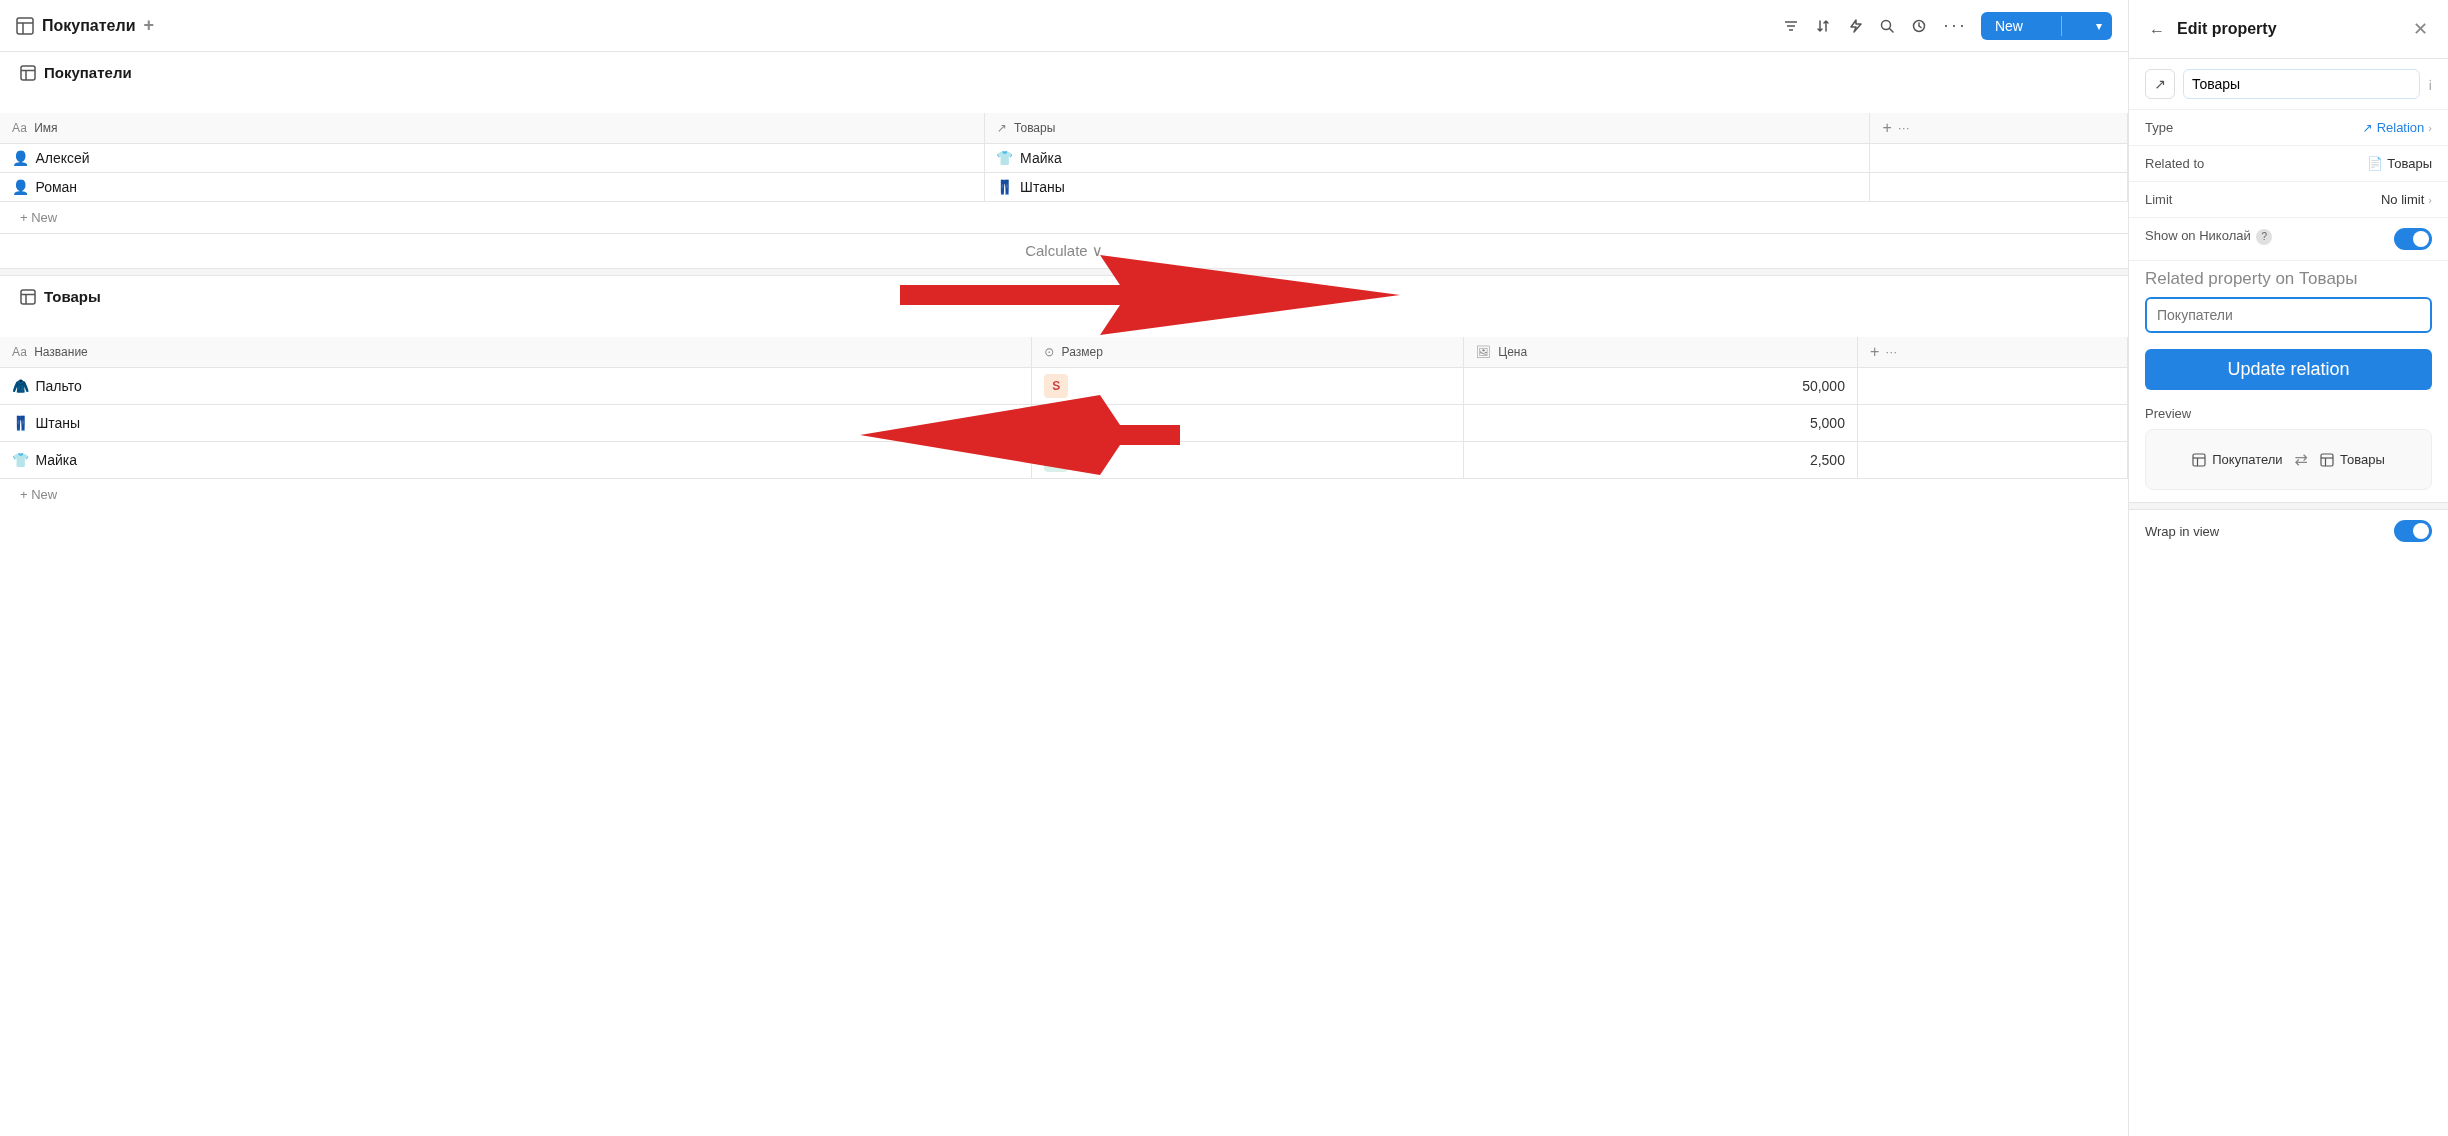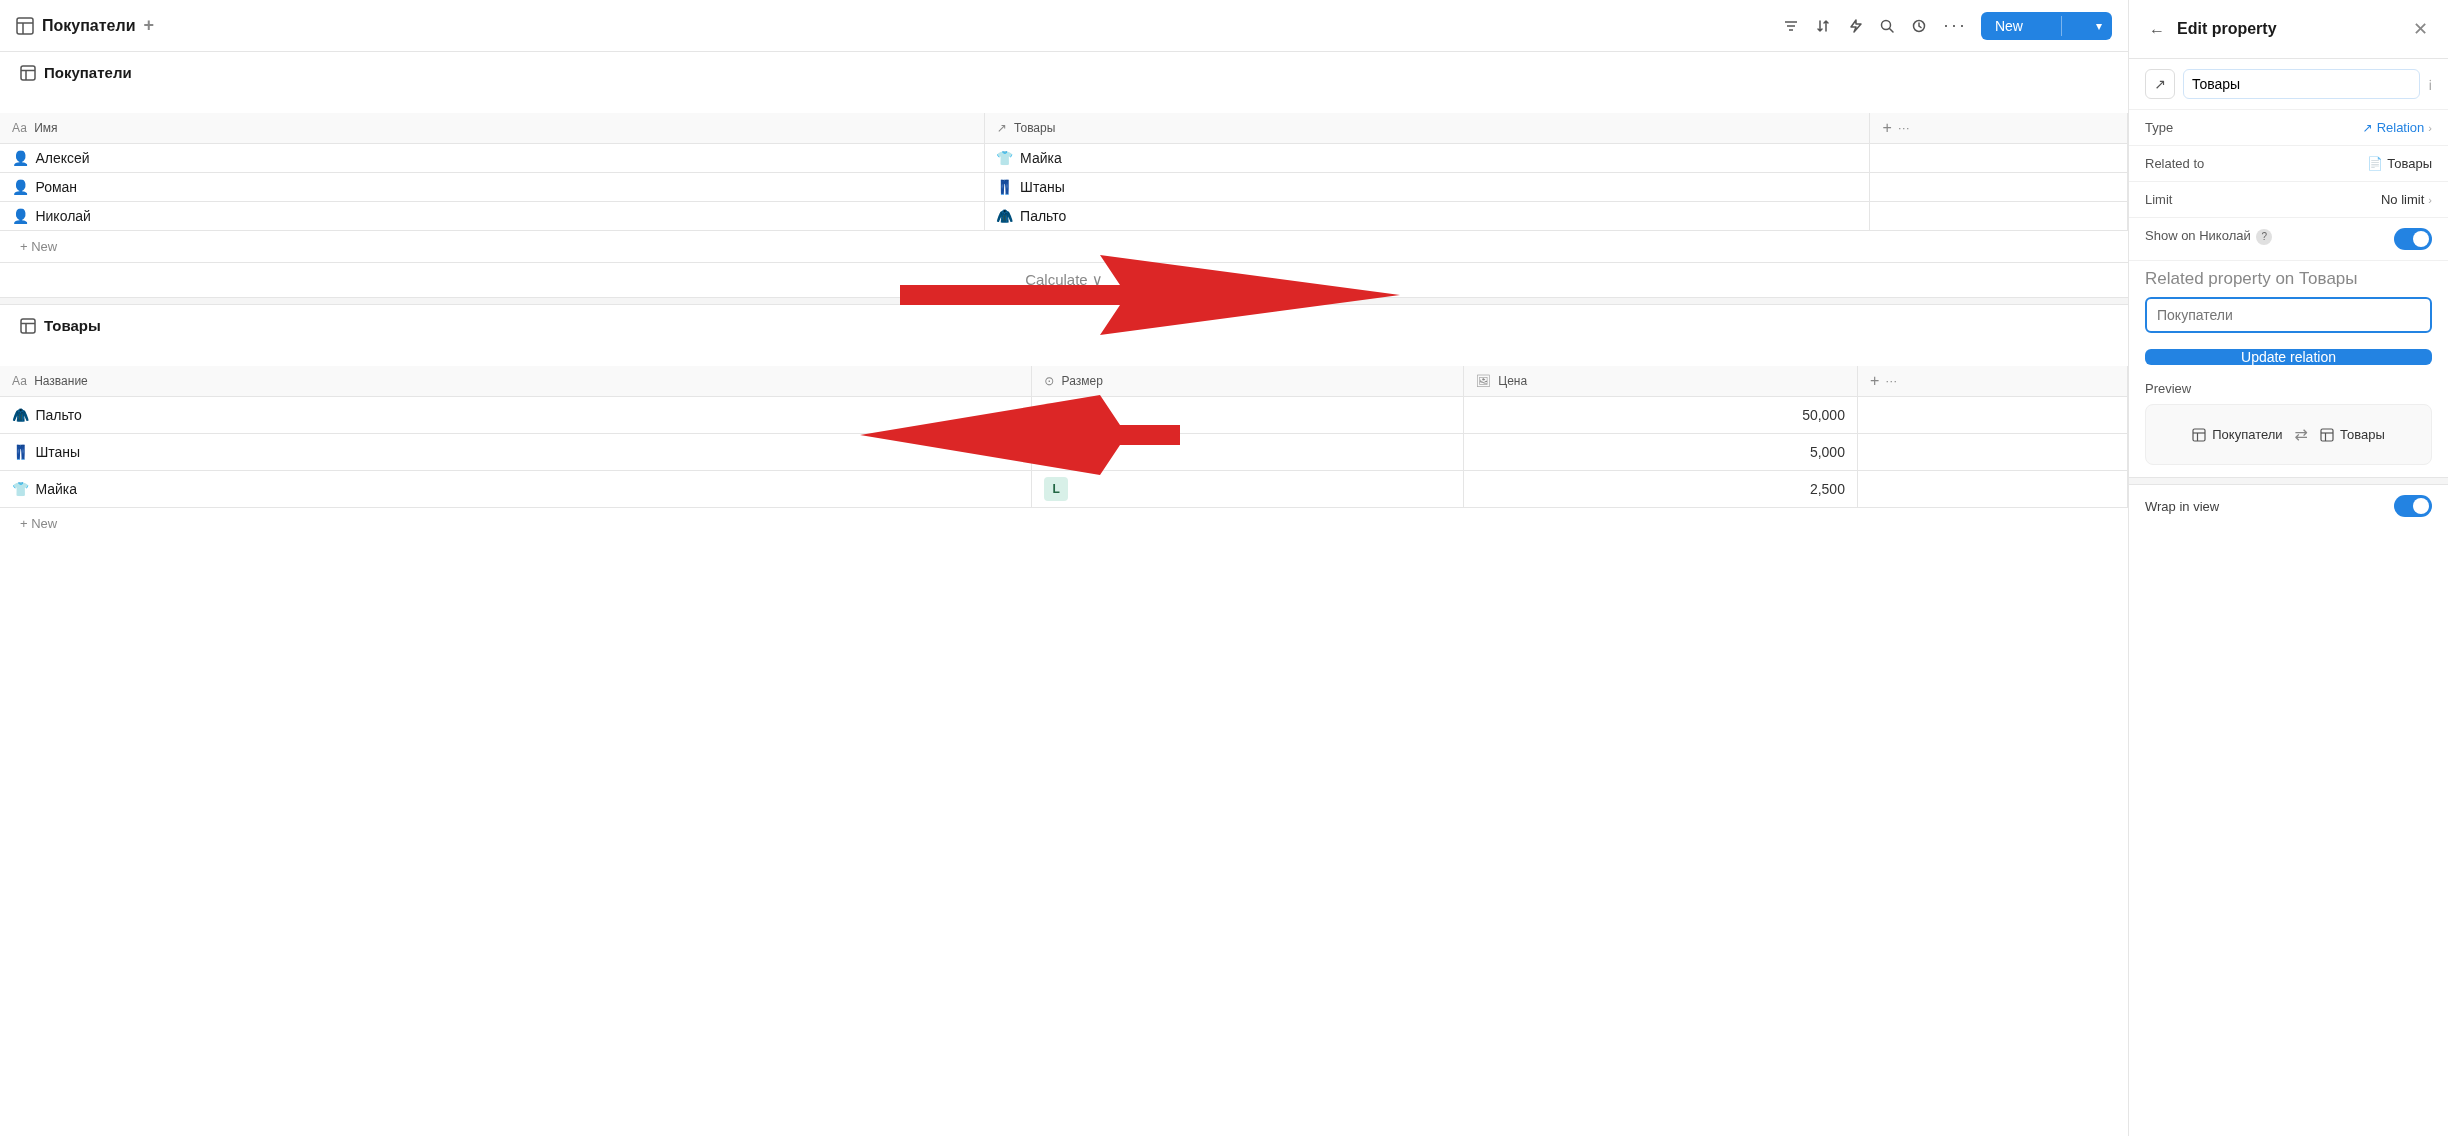--- a/index.html
+++ b/index.html
@@ -69,21 +69,21 @@
 
     .toggle-switch { position: relative; width: 38px; height: 22px; }
     .toggle-switch input { opacity: 0; width: 0; height: 0; }
     .toggle-slider { position: absolute; cursor: pointer; top: 0; left: 0; right: 0; bottom: 0; background: #2383e2; border-radius: 22px; transition: 0.2s; }
     .toggle-slider:before { position: absolute; content: ""; height: 16px; width: 16px; left: 3px; bottom: 3px; background: white; border-radius: 50%; transition: 0.2s; transform: translateX(16px); }
 
     .section-label { padding: 8px 16px 4px; font-size: 17px; color: #888; font-weight: 500; }
 
     .related-prop-input { margin: 4px 16px 8px; border: 2px solid #2383e2; border-radius: 6px; padding: 8px 10px; font-size: 14px; outline: none; width: calc(100% - 32px); }
 
-    .update-btn { margin: 8px 16px; background: #2383e2; color: #fff; border: none; border-radius: 6px; font-size: 14px; font-weight: 500; cursor: pointer; width: calc(100% - 32px); text-align: center; }
+    .update-btn { margin: 8px 16px; background: #2383e2; color: #fff; border: none; border-radius: 6px; padding: 10px; font-size: 18px; font-weight: 500; cursor: pointer; width: calc(100% - 32px); text-align: center; }
 
     .preview-label { padding: 8px 16px 4px; font-size: 13px; color: #555; font-weight: 500; }
     .preview-box { margin: 4px 16px 12px; background: #f9f9f9; border-radius: 8px; padding: 20px; display: flex; align-items: center; justify-content: center; gap: 12px; border: 1px solid #eee; }
     .preview-table-tag { display: flex; align-items: center; gap: 6px; font-size: 13px; color: #333; }
     .preview-arrow { color: #888; font-size: 16px; }
 
     .wrap-row { display: flex; align-items: center; padding: 10px 16px; }
     .wrap-label { flex: 1; font-size: 13px; color: #404040; }
 
     .divider-section { height: 8px; background: #f5f5f5; border-top: 1px solid #e5e5e5; border-bottom: 1px solid #e5e5e5; }
@@ -186,25 +186,20 @@
           </thead>
           <tbody>
             <tr>
               <td><span class="cell-icon">👤</span><span>Алексей</span></td>
               <td><span class="cell-icon">👕</span><span>Майка</span></td>
               <td></td>
             </tr>
             <tr>
               <td><span class="cell-icon">👤</span><span>Роман</span></td>
               <td><span class="cell-icon">👖</span><span>Штаны</span></td>
-              <td></td>
-            </tr>
-            <tr>
-              <td><span class="cell-icon">👤</span><span>Николай</span></td>
-              <td><span class="cell-icon">🧥</span><span>Пальто</span></td>
               <td></td>
             </tr>
           </tbody>
         </table>
         <div class="add-row">
           <span>+ New</span>
         </div>
         <div class="calculate-row">
           <span>Calculate</span>
           <span> ∨</span>

